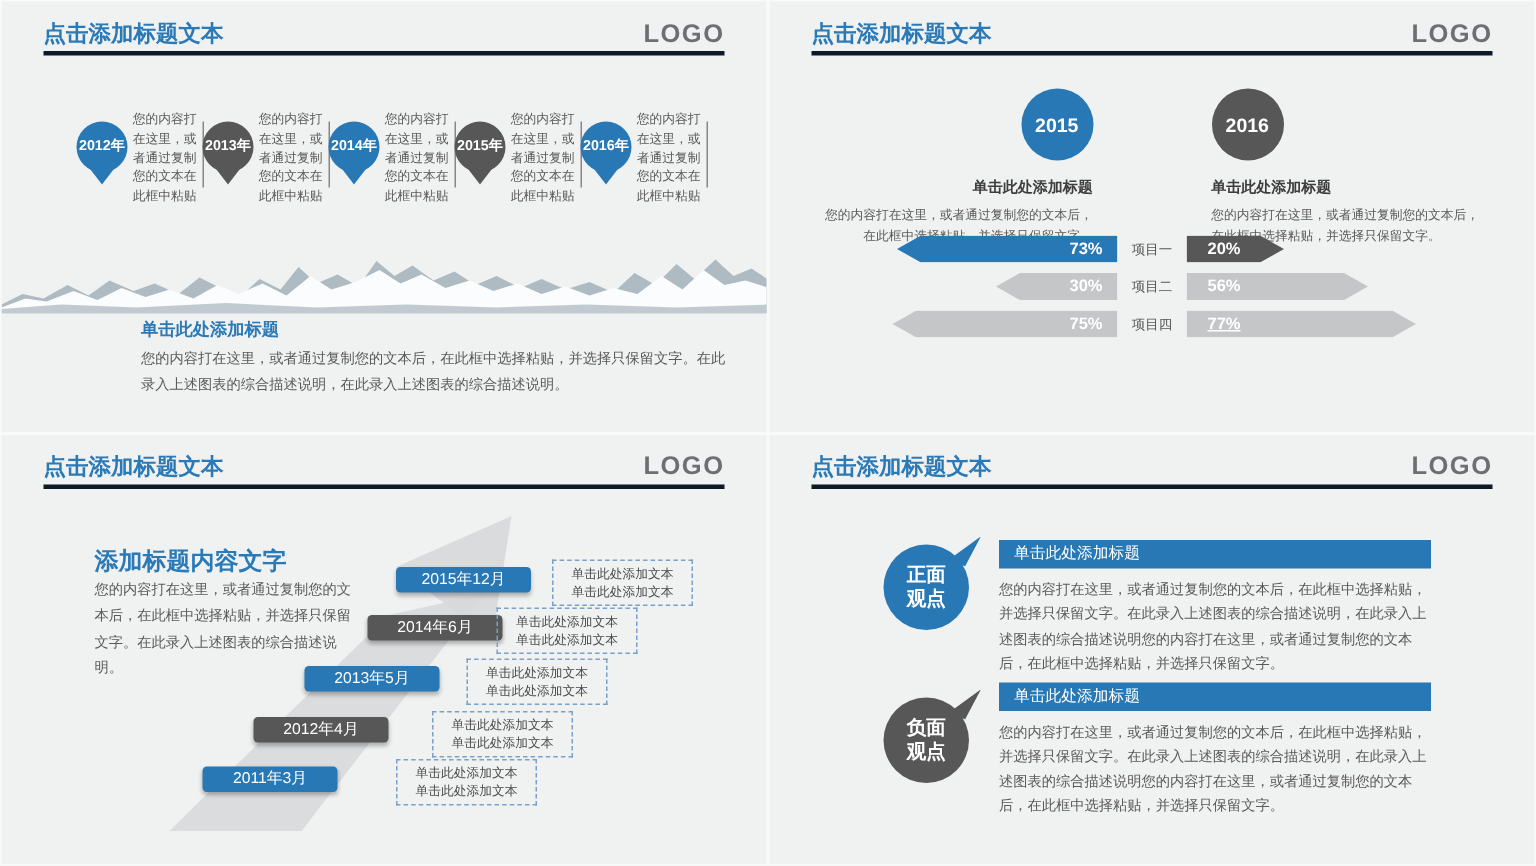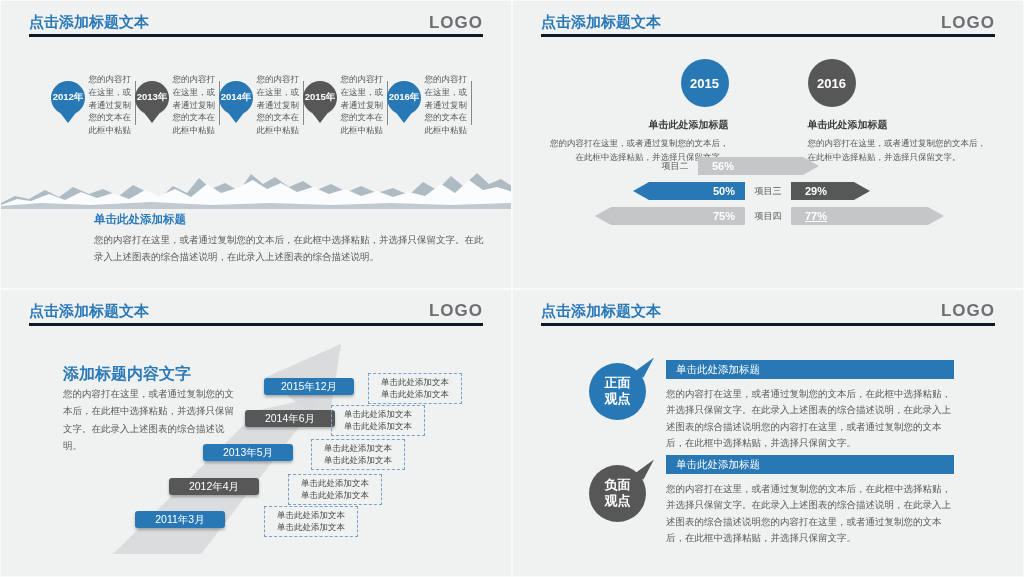--- a/index.html
+++ b/index.html
@@ -160,38 +160,43 @@
       </div>
       <div class="s2-col right">
         <div class="s2-circle tone-dark">2016</div>
         <div class="s2-heading">单击此处添加标题</div>
         <div class="s2-body">您的内容打在这里，或者通过复制您的文本后，在此框中选择粘贴，并选择只保留文字。</div>
       </div>
     </div>
 
     <div class="s2-chart">
 
+    <div class="s2-row">
+          <div class="zoneL">
+            <div class="bar bar-l tone-accent" style="width: 147px;">
+              <span>73%</span>
+            </div>
+          </div>
+          <div class="s2-lab">项目一</div>
+          <div class="zoneR">
+            <div class="bar bar-r tone-dark" style="width: 65px;">
+              <span>20%</span>
+            </div>
+          </div>
+        </div>
         <div class="s2-row">
+          <div class="zoneL">
+            <div class="bar bar-l tone-muted" style="width: 81px;">
+              <span>30%</span>
+            </div>
+          </div>
           <div class="s2-lab">项目二</div>
           <div class="zoneR">
             <div class="bar bar-r tone-muted" style="width: 121px;">
               <span>56%</span>
-            </div>
-          </div>
-        </div>
-        <div class="s2-row">
-          <div class="zoneL">
-            <div class="bar bar-l tone-accent" style="width: 112px;">
-              <span>50%</span>
-            </div>
-          </div>
-          <div class="s2-lab">项目三</div>
-          <div class="zoneR">
-            <div class="bar bar-r tone-dark" style="width: 79px;">
-              <span>29%</span>
             </div>
           </div>
         </div>
         <div class="s2-row">
           <div class="zoneL">
             <div class="bar bar-l tone-muted" style="width: 150px;">
               <span>75%</span>
             </div>
           </div>
           <div class="s2-lab">项目四</div>

